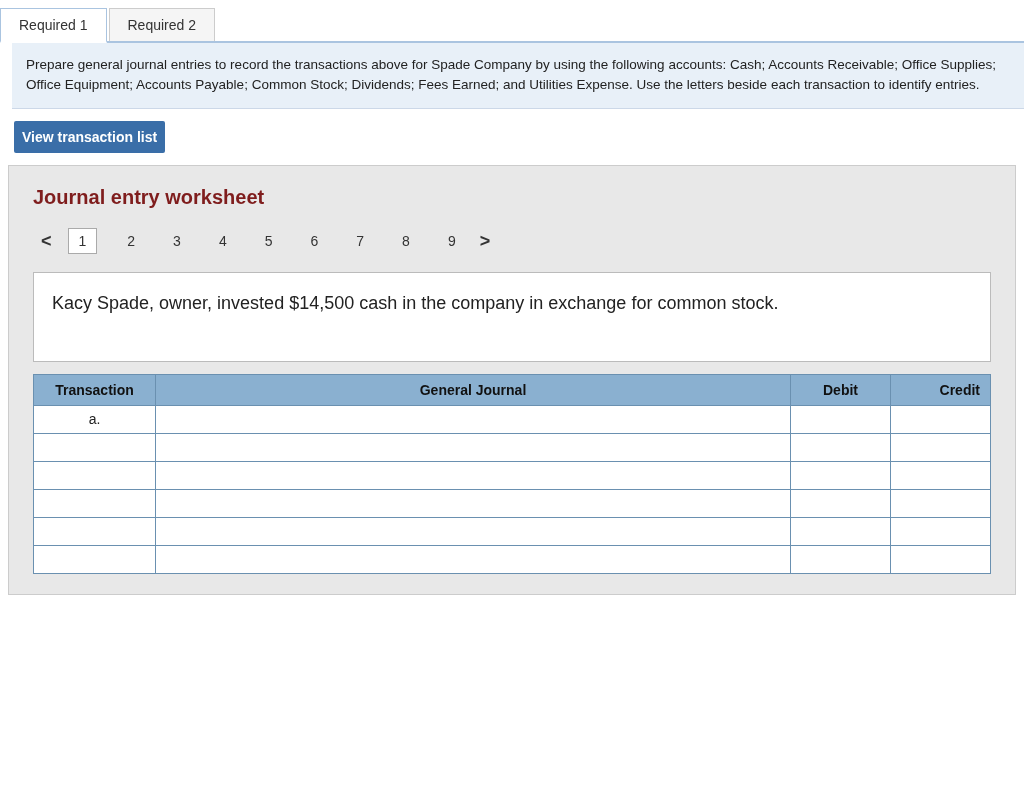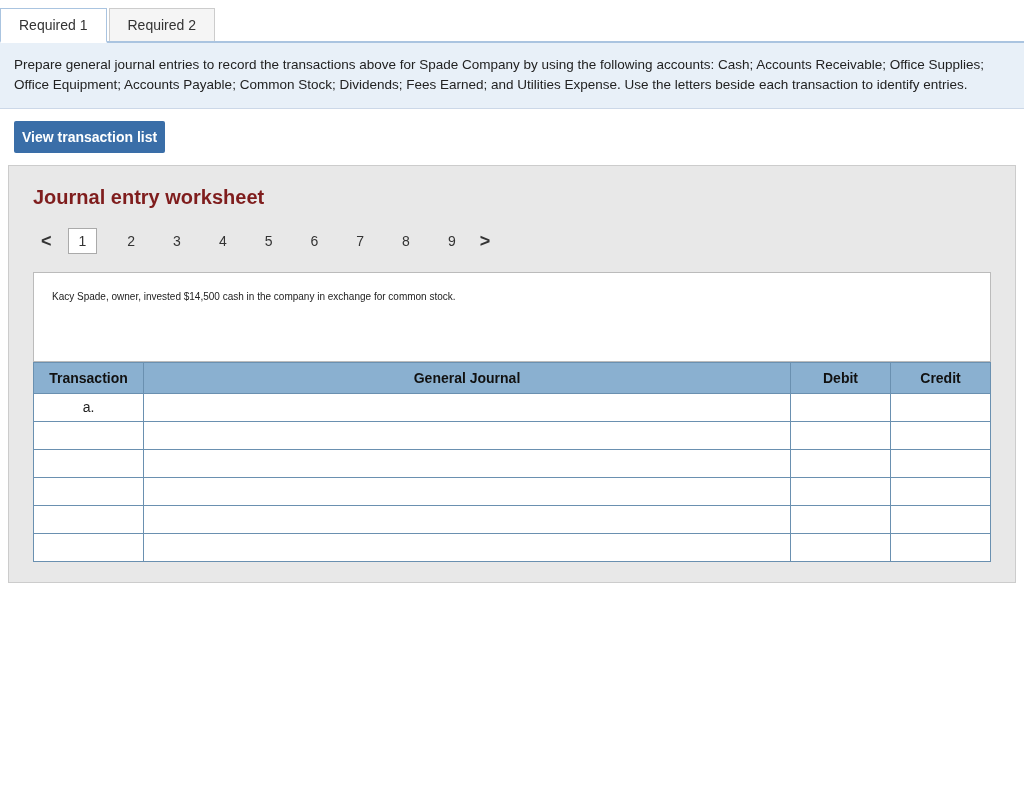--- a/index.html
+++ b/index.html
@@ -36,20 +36,21 @@
     }
 
     
     .instructions {
       background: #e8f0f8;
       padding: 12px 14px;
       font-size: 13.5px;
       line-height: 1.5;
       color: #222;
       border-bottom: 1px solid #ccd8e8;
+      margin-left: 12px;
     }
 
     
     .btn-transaction {
       display: inline-block;
       background: #3a6ea8;
       color: #fff;
       padding: 8px 8px;
       border: none;
       cursor: pointer;
@@ -106,21 +107,22 @@
       border: 1px solid #aaa;
       background: #fff;
       padding: 4px 10px;
     }
 
     
     .transaction-box {
       background: #fff;
       border: 1px solid #bbb;
       padding: 16px 18px;
-      font-size: 10px;
+      margin-bottom: 12px;
+      font-size: 18px;
       line-height: 1.6;
       min-height: 90px;
       color: #222;
     }
 
     
     .note {
       color: #c0392b;
       font-size: 13.5px;
       margin-bottom: 10px;
@@ -135,31 +137,32 @@
     .journal-table th {
       background: #8ab0d0;
       color: #111;
       font-weight: bold;
       padding: 7px 10px;
       text-align: center;
       border: 1px solid #6a90b0;
       font-size: 14px;
     }
     .journal-table th.col-transaction {
-      width: 110px;
+      width: 122px;
       text-align: center;
     }
     .journal-table th.col-journal {
       text-align: center;
     }
     .journal-table th.col-debit {
       width: 100px;
     }
     .journal-table th.col-credit {
       width: 100px;
+      text-align: right;
     }
     .journal-table td {
       border: 1px solid #6a90b0;
       padding: 0;
       height: 28px;
     }
     .journal-table td.transaction-cell {
       text-align: center;
       padding: 4px;
       font-size: 14px;

